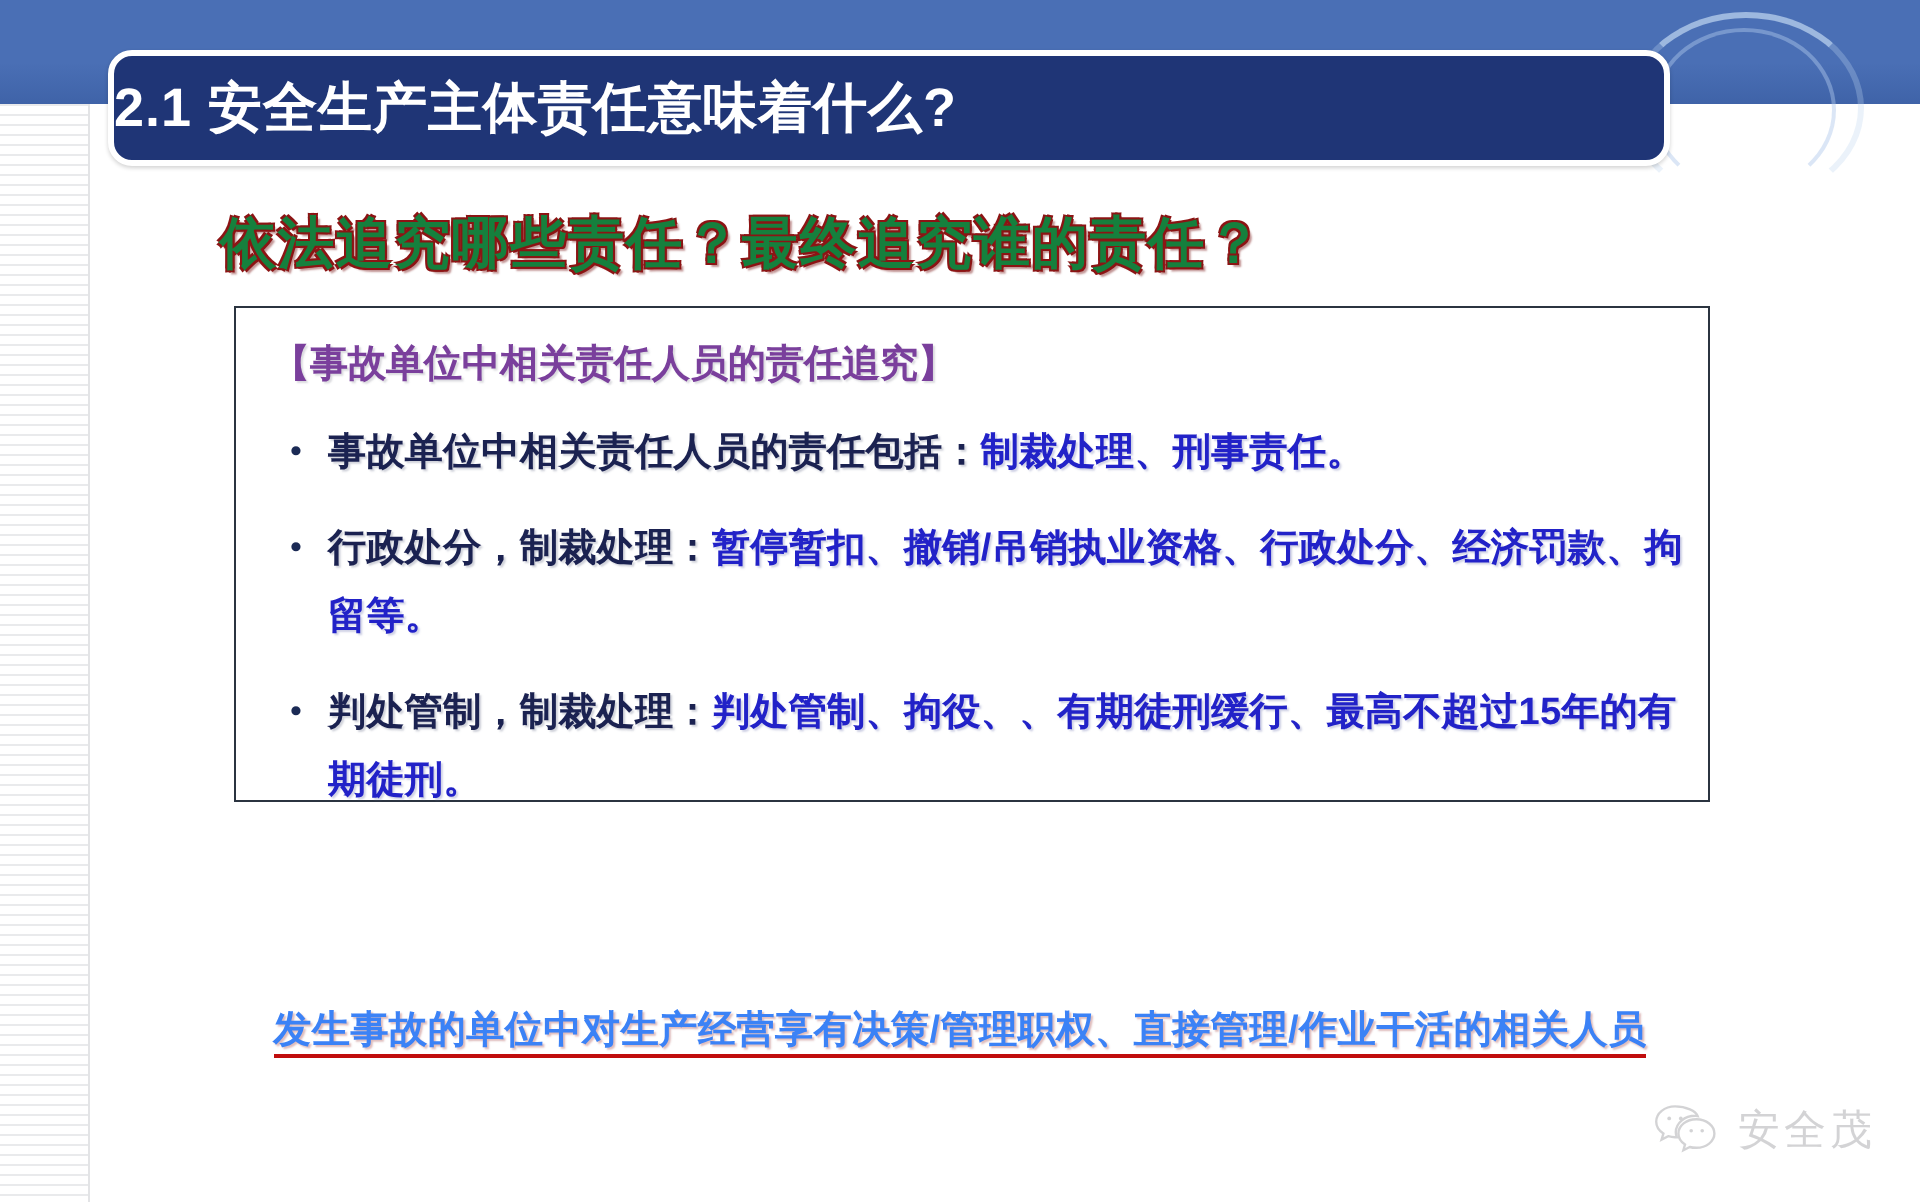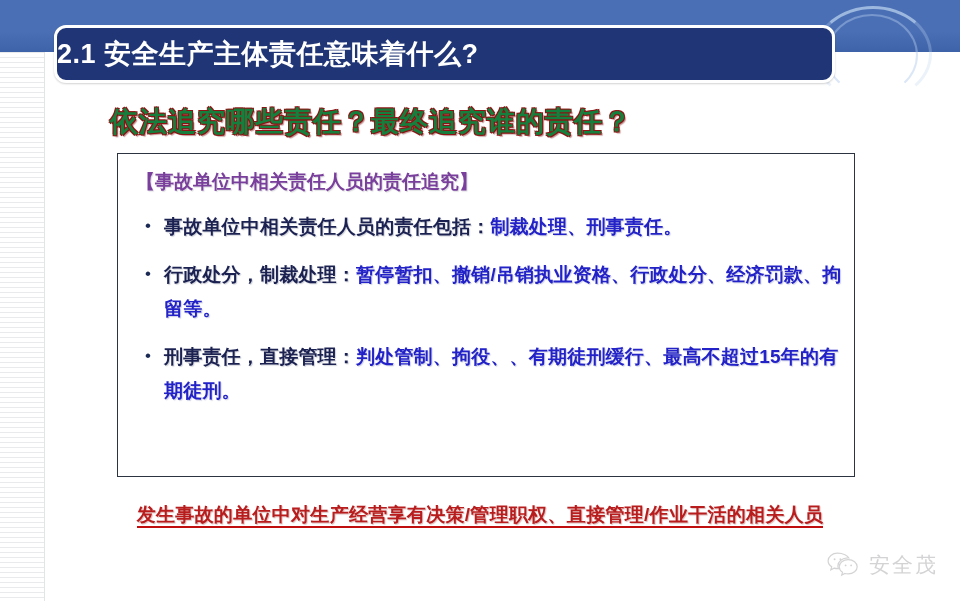--- a/index.html
+++ b/index.html
@@ -121,21 +121,21 @@
        1px  1px 0 #8c1414,
        2px  2px 1px rgba(120,20,20,0.45);
   }
 
   
   .content-box {
     position: absolute;
     left: 117px;
     top: 153px;
     width: 738px;
-    height: 324px;
+    height: 248px;
     border: 1.5px solid #2b3440;
     box-sizing: border-box;
     background: #ffffff;
   }
   .box-header {
     position: absolute;
     left: 18px;
     top: 15px;
     font-size: 19px;
     font-weight: bold;
@@ -194,21 +194,21 @@
     text-shadow: 1px 1px 1px rgba(160,60,60,0.35);
   }
   .footer-line-2 {
     position: absolute;
     left: 0;
     top: 502px;
     width: 960px;
     text-align: center;
     font-size: 19px;
     font-weight: bold;
-    color: #b91c1c;
+    color: #3b82f6;
     letter-spacing: 0.3px;
     text-shadow: 1px 1px 1px rgba(160,60,60,0.35);
   }
   .footer-line-2 span {
     border-bottom: 2px solid #c00d0d;
     padding-bottom: 1px;
   }
 
   
   .watermark {
@@ -257,21 +257,21 @@
         <div class="bullet-row">
           <div class="bullet-dot">•</div>
           <div class="bullet-text"><span class="seg-dark">事故单位中相关责任人员的责任包括：</span><span class="seg-blue">制裁处理、刑事责任。</span></div>
         </div>
         <div class="bullet-row">
           <div class="bullet-dot">•</div>
           <div class="bullet-text"><span class="seg-dark">行政处分，制裁处理：</span><span class="seg-blue">暂停暂扣、撤销/吊销执业资格、行政处分、经济罚款、拘留等。</span></div>
         </div>
         <div class="bullet-row">
           <div class="bullet-dot">•</div>
-          <div class="bullet-text"><span class="seg-dark">刑事责任，直接管理：</span><span class="seg-blue">判处管制、拘役、、有期徒刑缓行、最高不超过15年的有期徒刑。</span></div>
+          <div class="bullet-text"><span class="seg-dark">判处管制，制裁处理：</span><span class="seg-blue">判处管制、拘役、、有期徒刑缓行、最高不超过15年的有期徒刑。</span></div>
         </div>
       </div>
   </div>
 
   <div class="footer-line-2"><span>发生事故的单位中对生产经营享有决策/管理职权、直接管理/作业干活的相关人员</span></div>
 
   <div class="watermark">
     <span class="wm-icon">
       <svg width="34" height="28" viewBox="0 0 34 28" aria-hidden="true">
         <path d="M11.5 2.2C6.3 2.2 2.1 5.6 2.1 9.8c0 2.4 1.4 4.6 3.6 6l-0.9 3 3.3-1.7c1.1 0.3 2.2 0.5 3.4 0.5 0.3 0 0.6 0 0.9 0-0.3-0.8-0.5-1.6-0.5-2.5 0-4.6 4.4-8.2 9.8-8.2 0.4 0 0.7 0 1.1 0.1C21.9 4.6 17.2 2.2 11.5 2.2z" fill="none" stroke="#8e8e92" stroke-width="1.2"></path>

